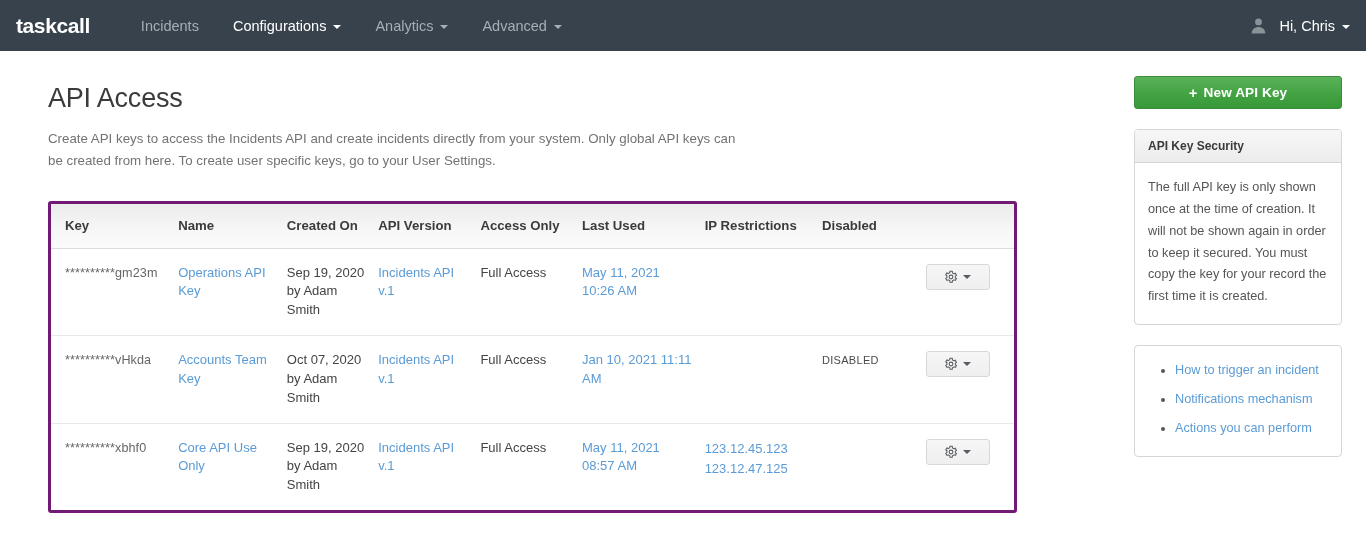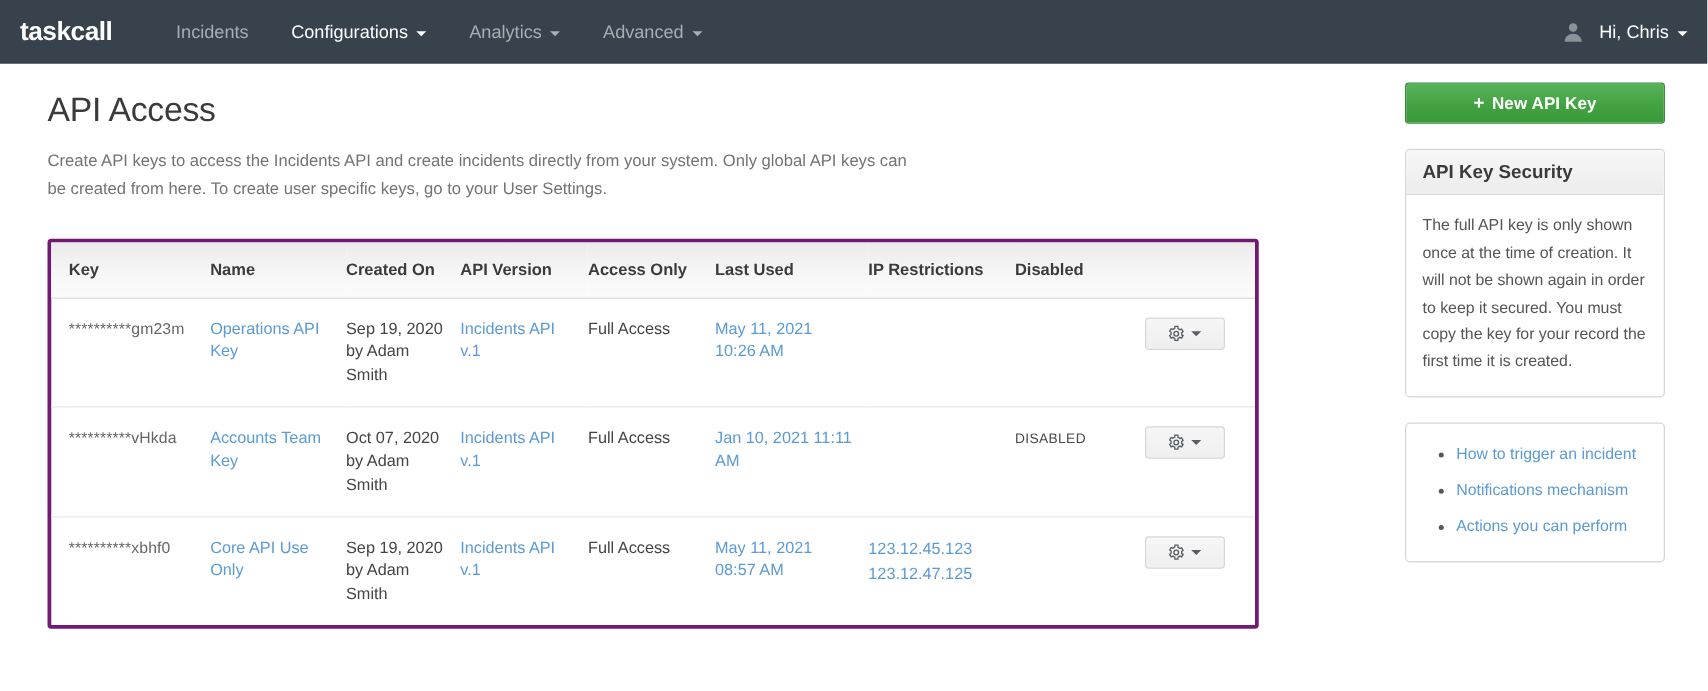--- a/index.html
+++ b/index.html
@@ -65,21 +65,21 @@
     width: 19px; height: 19px;
     margin-right: 11px;
     display: block;
     opacity: 0.72;
   }
 
   
   .page {
     display: flex;
     align-items: flex-start;
-    padding: 0;
+    padding: 10px;
   }
   .content {
     width: 1100px;
     padding: 22px 0 0 38px;
   }
   .side {
     width: 212px;
     margin-left: 24px;
     margin-top: 15px;
   }
@@ -211,21 +211,21 @@
     margin-top: 20px;
     border: 1px solid #d6d6d6;
     border-radius: 4px;
     background: #ffffff;
   }
   .panel-head {
     background: linear-gradient(to bottom, #f7f7f7 0%, #ececec 100%);
     border-bottom: 1px solid #d6d6d6;
     border-radius: 3px 3px 0 0;
     padding: 9px 13px;
-    font-size: 15px;
+    font-size: 12px;
     font-weight: bold;
     color: #3b3b3b;
   }
   .panel-body {
     padding: 14px 13px 16px 13px;
     font-size: 12.7px;
     color: #555555;
     line-height: 1.72;
   }
   .panel-body ul {

